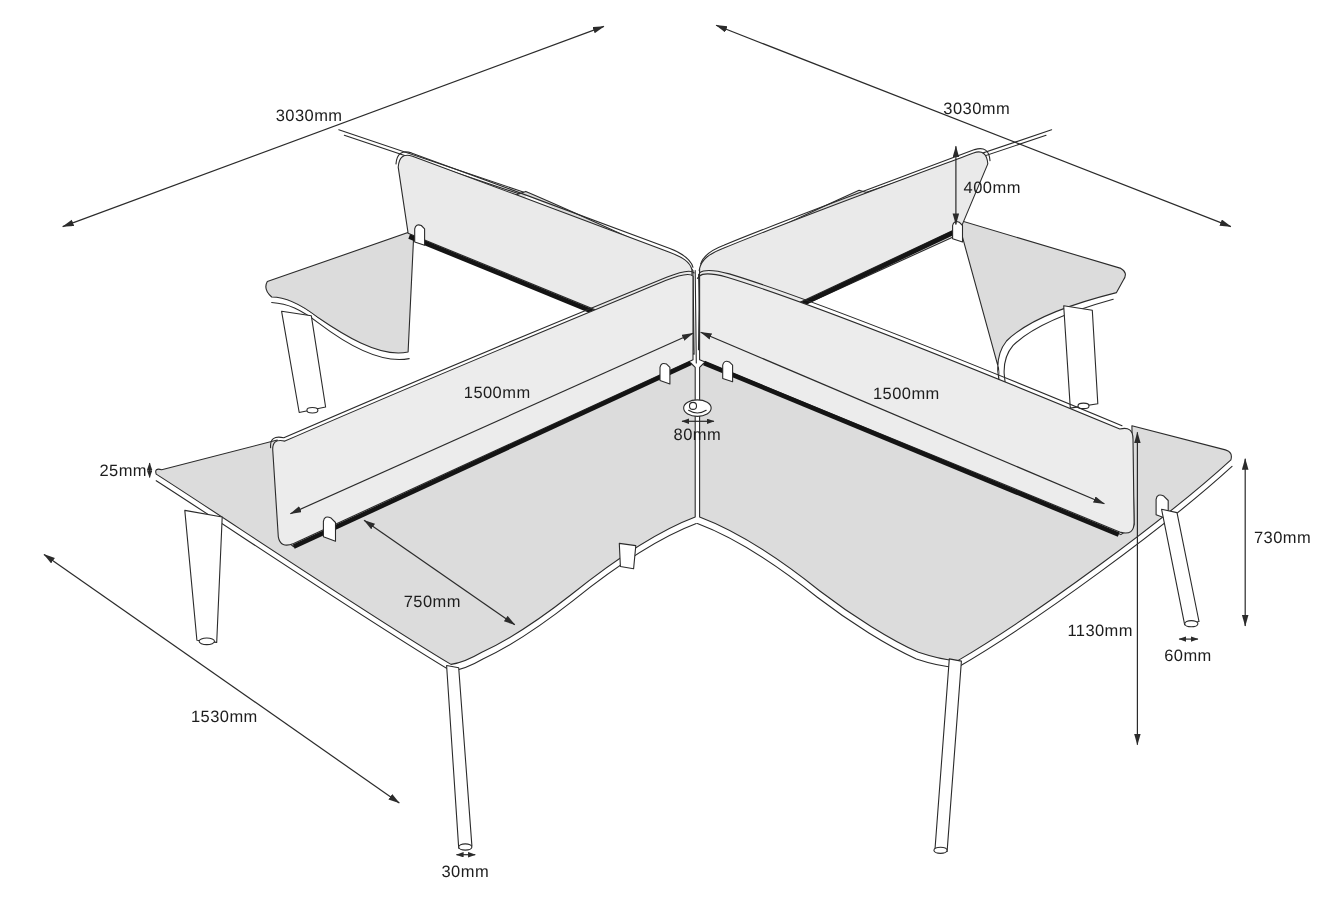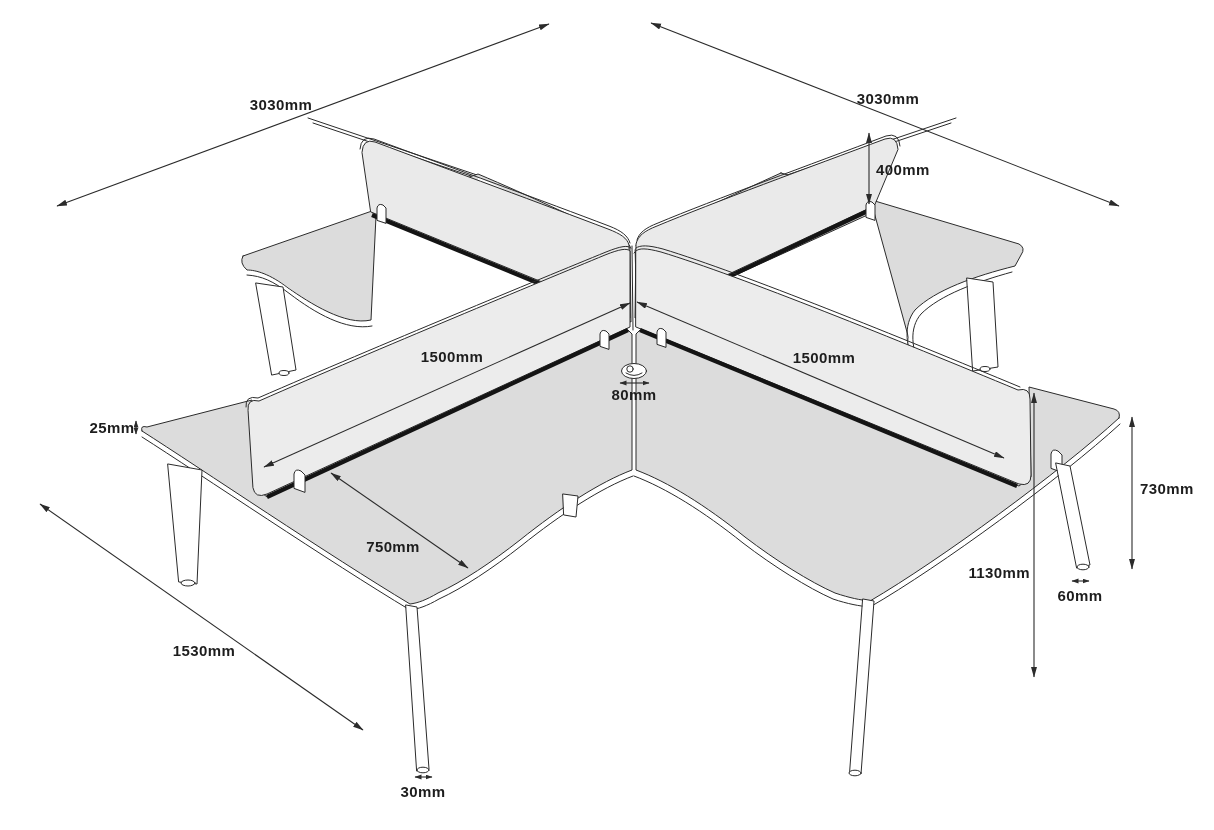--- a/index.html
+++ b/index.html
@@ -1,17 +1,17 @@
 <!DOCTYPE html>
 <html><head>
 <meta charset="utf-8">
 <style>
   html,body{margin:0;padding:0;background:#ffffff;}
   .stage{position:relative;width:1214px;height:830px;background:#ffffff;overflow:hidden;
-         font-family:"Liberation Sans", sans-serif;font-weight:bold;}
+         font-family:"Liberation Sans", sans-serif;}
   svg{display:block;}
   text{font-family:"Liberation Sans", sans-serif;font-size:15px;letter-spacing:.4px;fill:#1d1d1d;}
 </style>
 </head>
 <body>
 
 <div class="stage">
 <svg width="1214" height="830" viewBox="0 0 1214 830">
   <defs>
     <marker id="mA" markerWidth="12" markerHeight="8" refX="10" refY="3" orient="auto-start-reverse" markerUnits="userSpaceOnUse">

